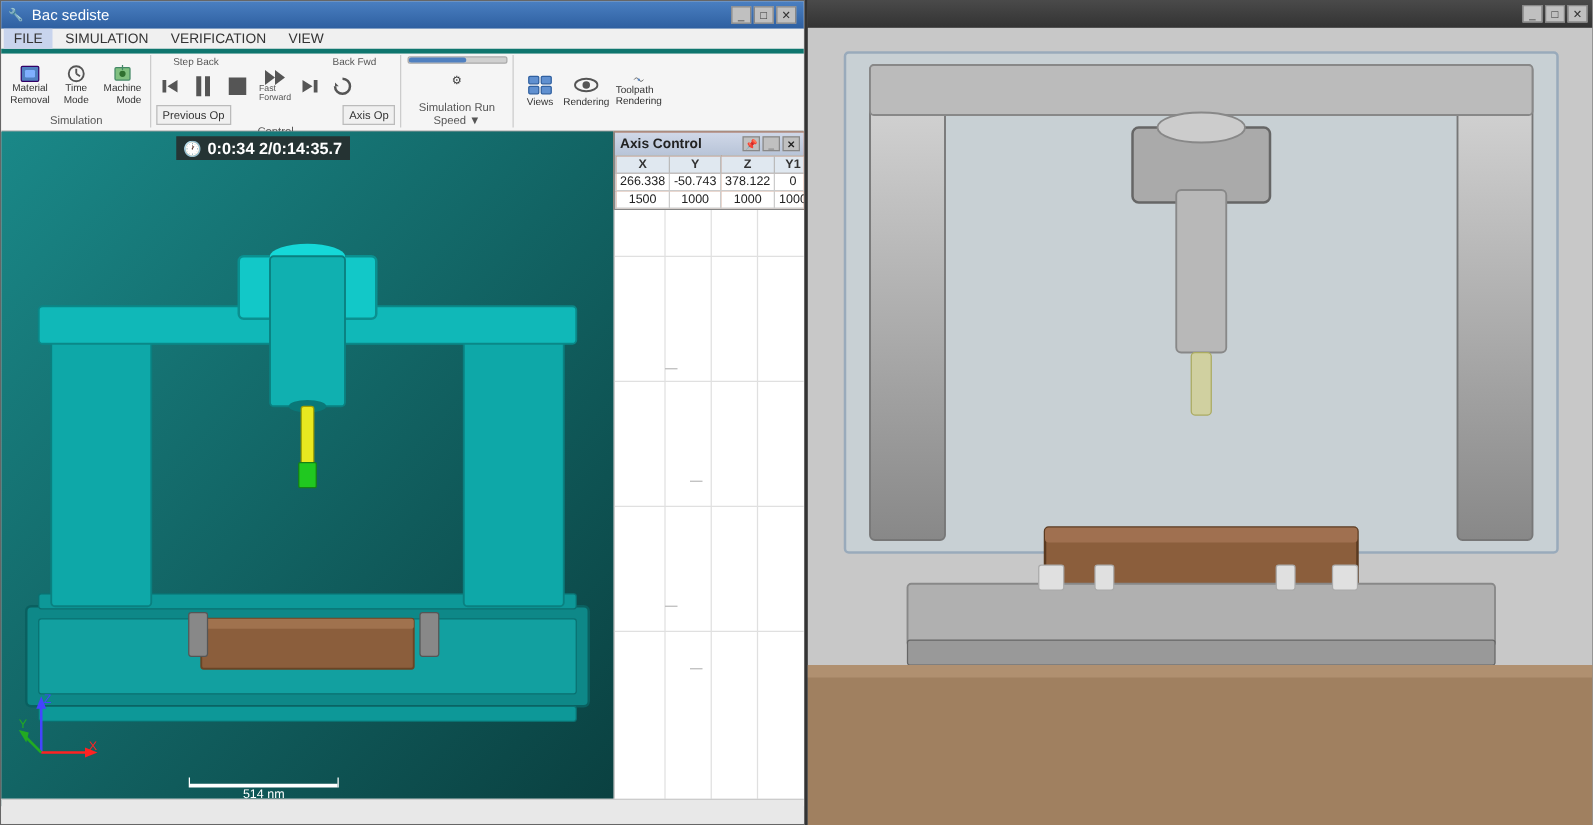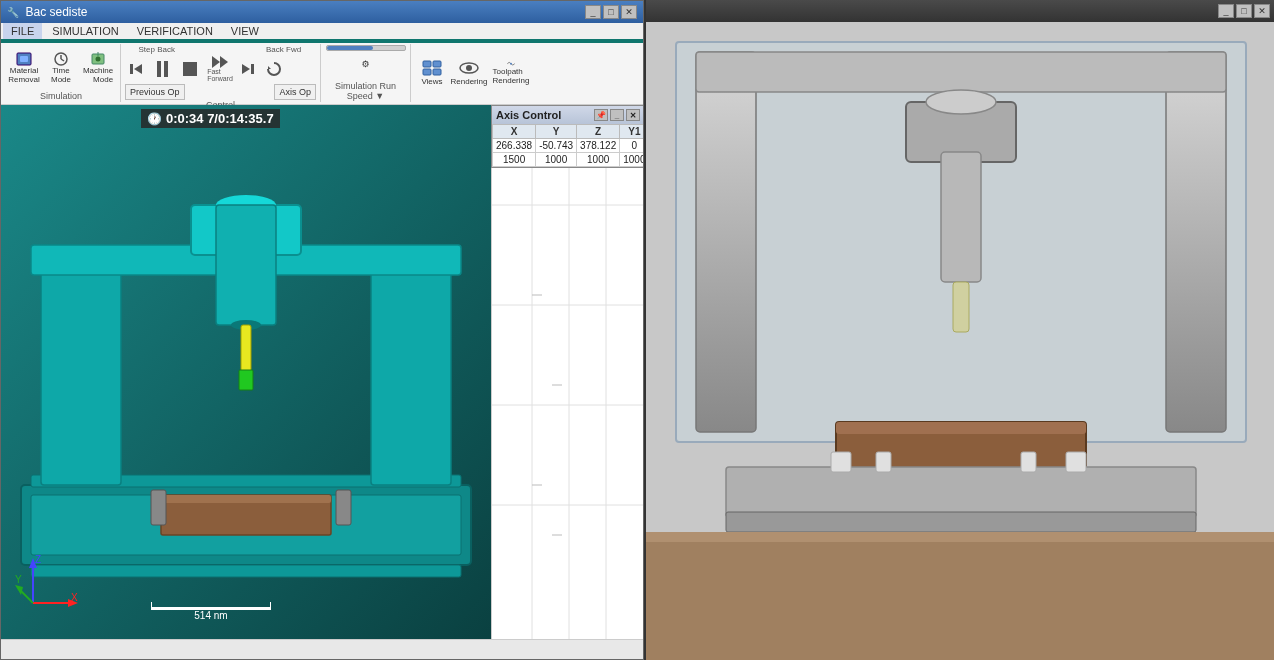--- a/index.html
+++ b/index.html
@@ -118,21 +118,21 @@
       padding: 2px 6px;
       display: flex;
       align-items: center;
       gap: 4px;
       z-index: 10;
     }
 
     
     .scale-bar {
       position: absolute;
-      bottom: 24px;
+      bottom: 4px;
       left: 150px;
       display: flex;
       flex-direction: column;
       align-items: center;
       z-index: 10;
     }
 
     
     .axis-indicator {
       position: absolute;
@@ -514,21 +514,21 @@
     </div>
 
   </div>
 
   <div class="sim-main-area">
 
     <div class="view-3d">
 
       <div class="timer-overlay">
         <span style="font-size:12px;">🕐</span>
-        <span>0:0:34 7/0:14:35.7</span>
+        <span>0:0:34 2/0:14:35.7</span>
       </div>
 
       <svg width="490" height="540" viewBox="0 0 490 540" style="position:absolute;top:0;left:0;">
 
         <defs>
           <linearGradient id="bg" x1="0%" y1="0%" x2="100%" y2="100%">
             <stop offset="0%" style="stop-color:#1a8888"></stop>
             <stop offset="100%" style="stop-color:#0a4040"></stop>
           </linearGradient>
           <linearGradient id="metal" x1="0%" y1="0%" x2="0%" y2="100%">

